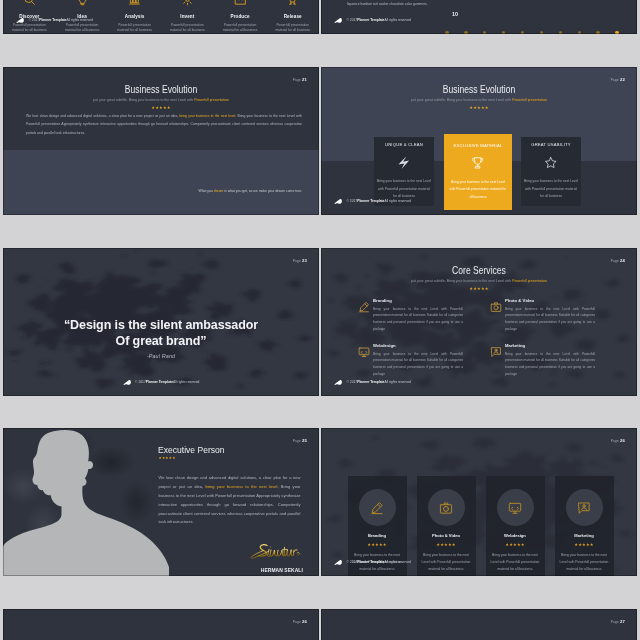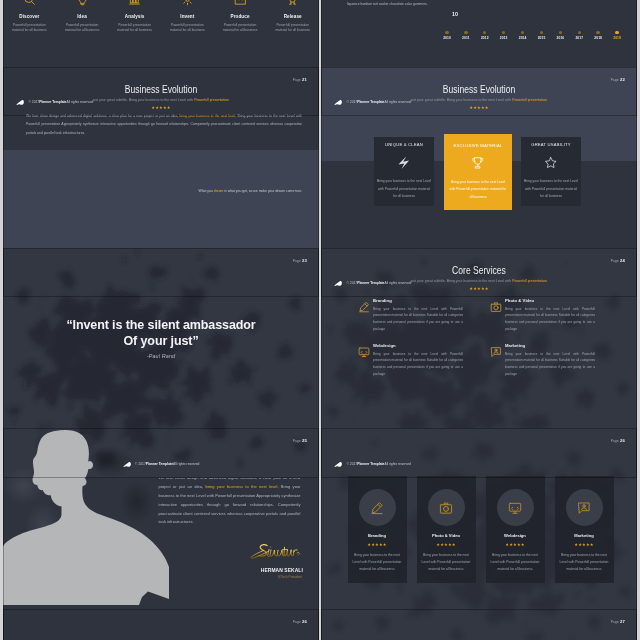--- a/index.html
+++ b/index.html
@@ -1,18 +1,18 @@
 <!DOCTYPE html>
 <html><head>
 <meta charset="utf-8">
 <style>
   html,body{margin:0;padding:0;width:640px;height:640px;overflow:hidden;background:#d3d3d5;}
   body{font-family:"Liberation Sans",sans-serif;}
   .grid{position:absolute;left:0;top:0;width:640px;height:640px;}
-  .slide{position:absolute;width:316px;height:230px;background:#2e333d;overflow:hidden;}
+  .slide{position:absolute;width:316px;height:148px;background:#2e333d;overflow:hidden;}
   .c0{left:3px}.c1{left:321px}
   .r0{top:-114px}.r1{top:67px}.r2{top:248px}.r3{top:428px}.r4{top:609px}
   .edge{position:absolute;inset:0;box-shadow:inset 0 0 0 1px rgba(0,0,0,.30);pointer-events:none;z-index:40}
   .bandlight{position:absolute;left:0;right:0;background:#3e4453}
   .ftr{position:absolute;left:13px;bottom:10px;font-size:3.3px;color:#c3c7d0;letter-spacing:0px;white-space:nowrap;line-height:1;z-index:20;display:flex;align-items:center}
   .ftr b{font-weight:bold;color:#f2f3f6}
   .ftrc{left:0;right:0;justify-content:center}
   .swoosh{width:9.5px;height:6.5px;margin-right:3px;flex:none;position:relative;top:-.3px}
   .pg{position:absolute;right:12px;top:10px;font-size:3.1px;color:#a7abb5;letter-spacing:.2px;z-index:20;white-space:nowrap}
   .pg b{color:#e9ebef;font-weight:bold;font-size:4.2px}
@@ -410,22 +410,22 @@
             <ellipse cx="59.7" cy="76.4" rx="0.8" ry="0.8"></ellipse>
             <ellipse cx="75.5" cy="58.2" rx="0.9" ry="0.5"></ellipse>
             <ellipse cx="205.4" cy="96.3" rx="1.7" ry="1.0"></ellipse>
             <ellipse cx="38.9" cy="138.3" rx="2.2" ry="2.6"></ellipse>
             <ellipse cx="86.7" cy="138.8" rx="1.0" ry="1.1"></ellipse>
             <ellipse cx="170.2" cy="85.3" rx="1.8" ry="1.5"></ellipse>
           </g>
         </svg>
       </div>
     <div class="q-wrap">
-      <div class="q-line">“Invent is the silent ambassador</div>
-      <div class="q-line">Of your just”</div>
+      <div class="q-line">“Design is the silent ambassador</div>
+      <div class="q-line">Of great brand”</div>
       <div class="q-auth">-Paul Rand</div>
     </div>
     <div class="ftr ftrc">
         <svg class="swoosh" viewBox="0 0 38 26">
           <path fill="#ffffff" d="M1.5 21.5 C7 16 14 10 22 5.5 C26 3.3 30 4.5 31 8.5 C32 13 31 18 28 21 C25.5 23.6 21 24 17.5 22.2 C14 20.4 9 20 4.5 23.5 Z"></path>
         </svg>
         <span>© 2017 </span>
         <b>Planner Template</b>
         <span> All rights reserved</span>
       </div>

